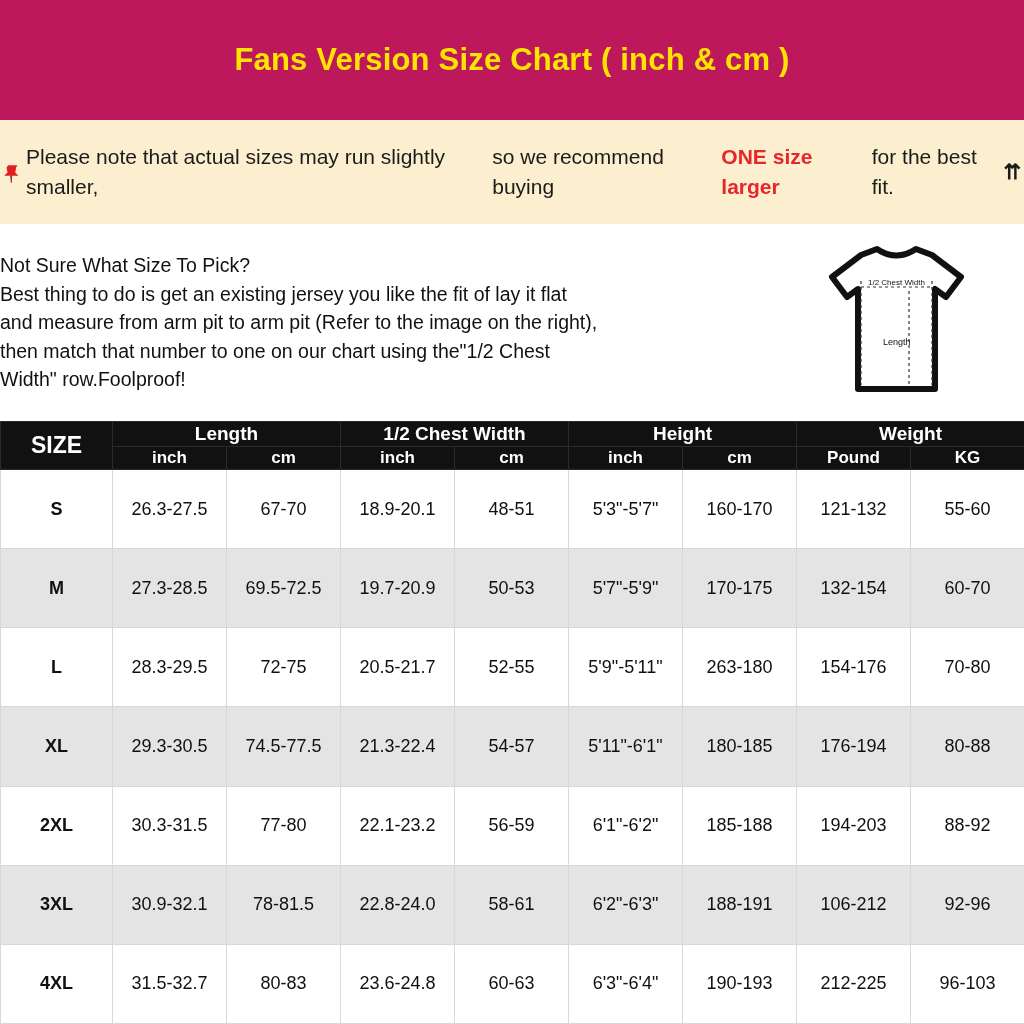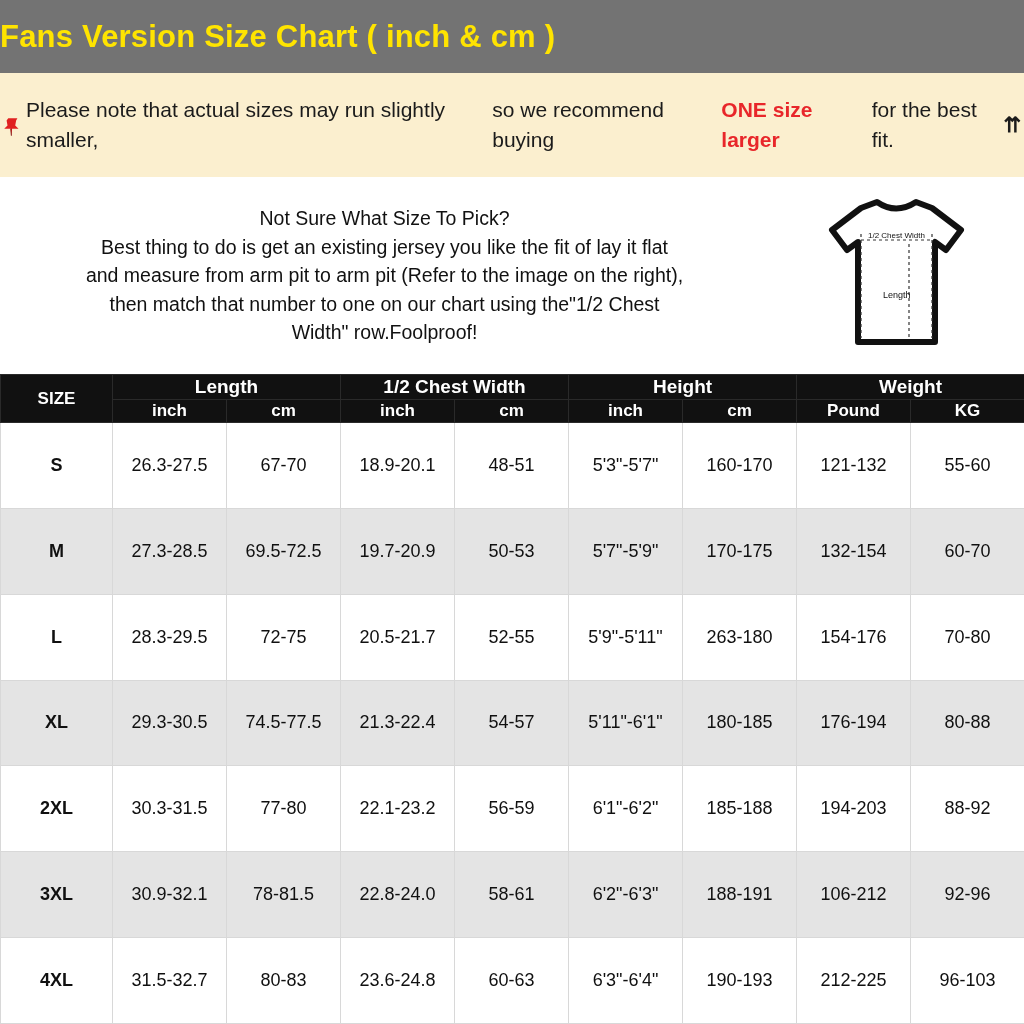--- a/index.html
+++ b/index.html
@@ -16,25 +16,25 @@
   .page {
     width: 1024px;
     height: 1024px;
     display: flex;
     flex-direction: column;
     box-sizing: border-box;
   }
 
   
   .title-banner {
-    background: #737373;
-    height: 73px;
-    display: flex;
-    align-items: center;
-    justify-content: flex-start;
+    background: #be185d;
+    height: 120px;
+    display: flex;
+    align-items: center;
+    justify-content: center;
   }
   .title-text {
     color: #ffe400;
     font-size: 31px;
     font-weight: bold;
     letter-spacing: 0.2px;
     text-align: center;
   }
 
   
@@ -78,21 +78,20 @@
   .help-section {
     height: 193px;
     display: flex;
     align-items: center;
     background: #ffffff;
     border-bottom: 2px solid #ffffff;
     position: relative;
   }
   .help-text {
     flex: 1;
-    text-align: center;
     padding-right: 0;
   }
   .help-text p {
     margin: 0;
     font-size: 19.5px;
     color: #111111;
     line-height: 1.47;
     font-weight: 500;
   }
   .tshirt-wrap {
@@ -124,21 +123,21 @@
   .hdr-sub {
     background: #111111;
     color: #ffffff;
     font-size: 17px;
     font-weight: bold;
     border: 1px solid #2a2a2a !important;
   }
   .size-corner {
     background: #111111;
     color: #ffffff;
-    font-size: 17px;
+    font-size: 23px;
     font-weight: bold;
     border: 1px solid #2a2a2a !important;
   }
   .row-light td { background: #ffffff; }
   .row-grey td { background: #e4e4e4; }
   .size-table td {
     font-size: 18px;
     color: #101010;
     height: 69px;
     font-weight: 500;

